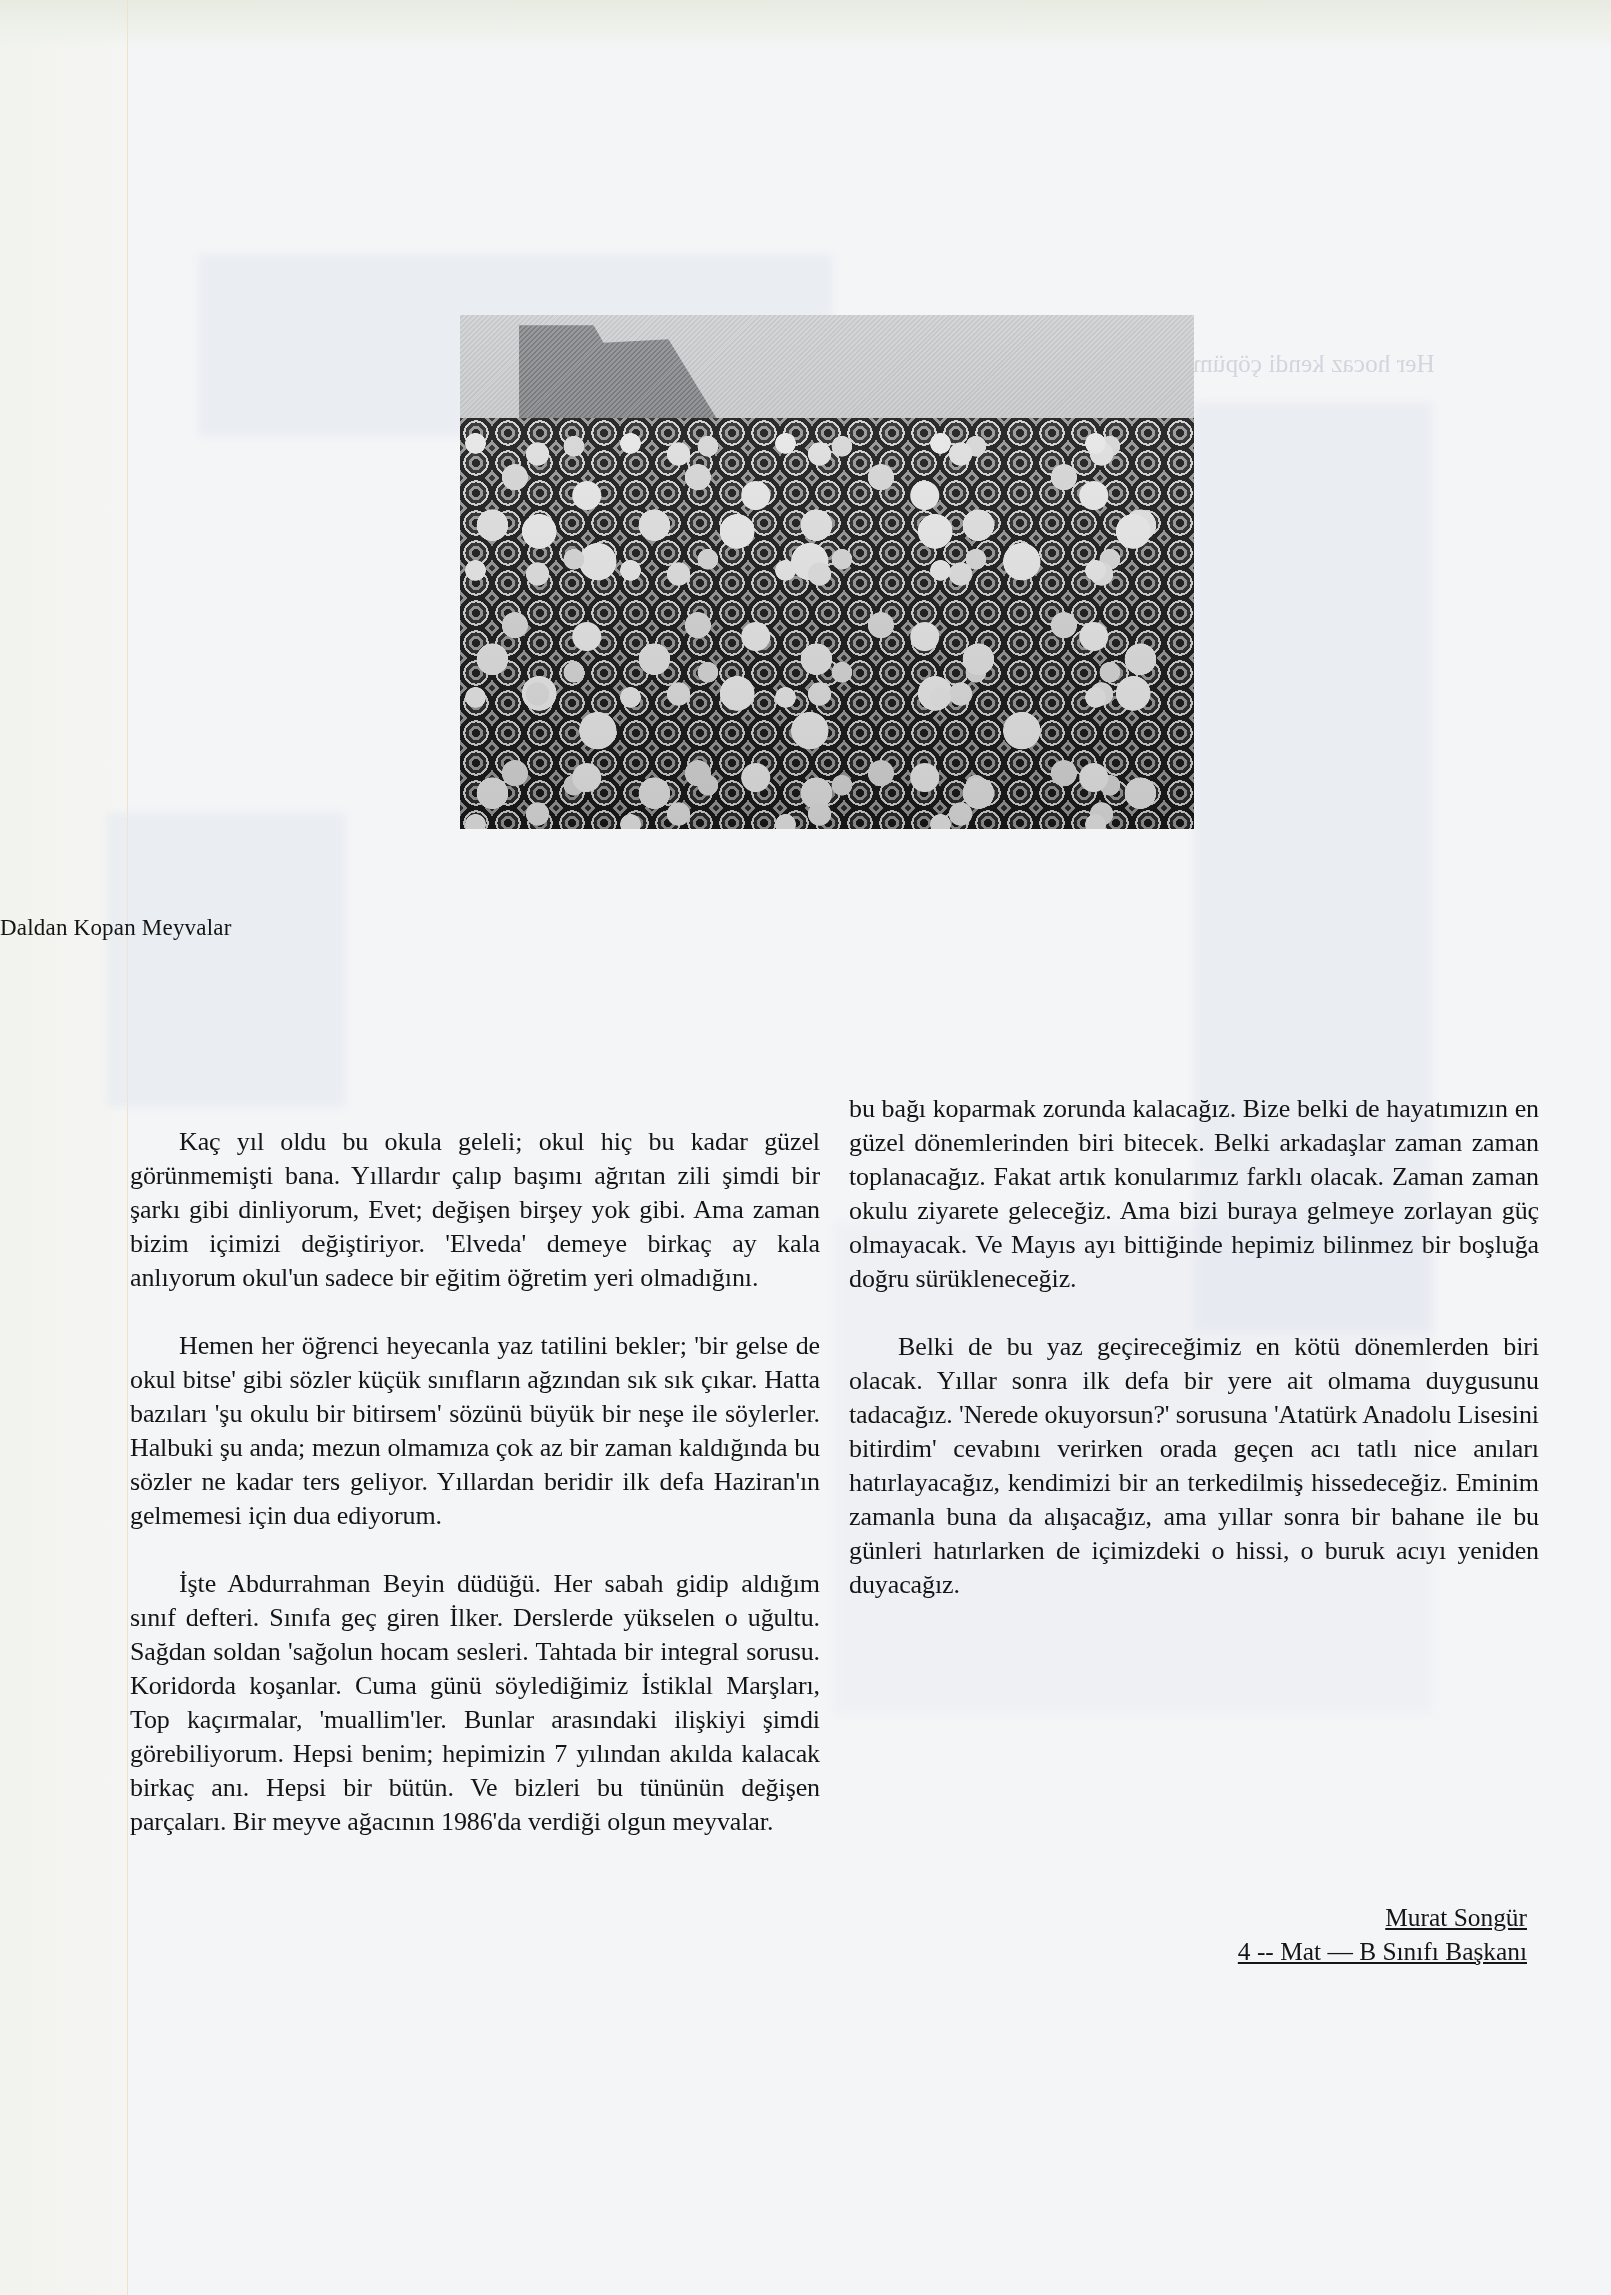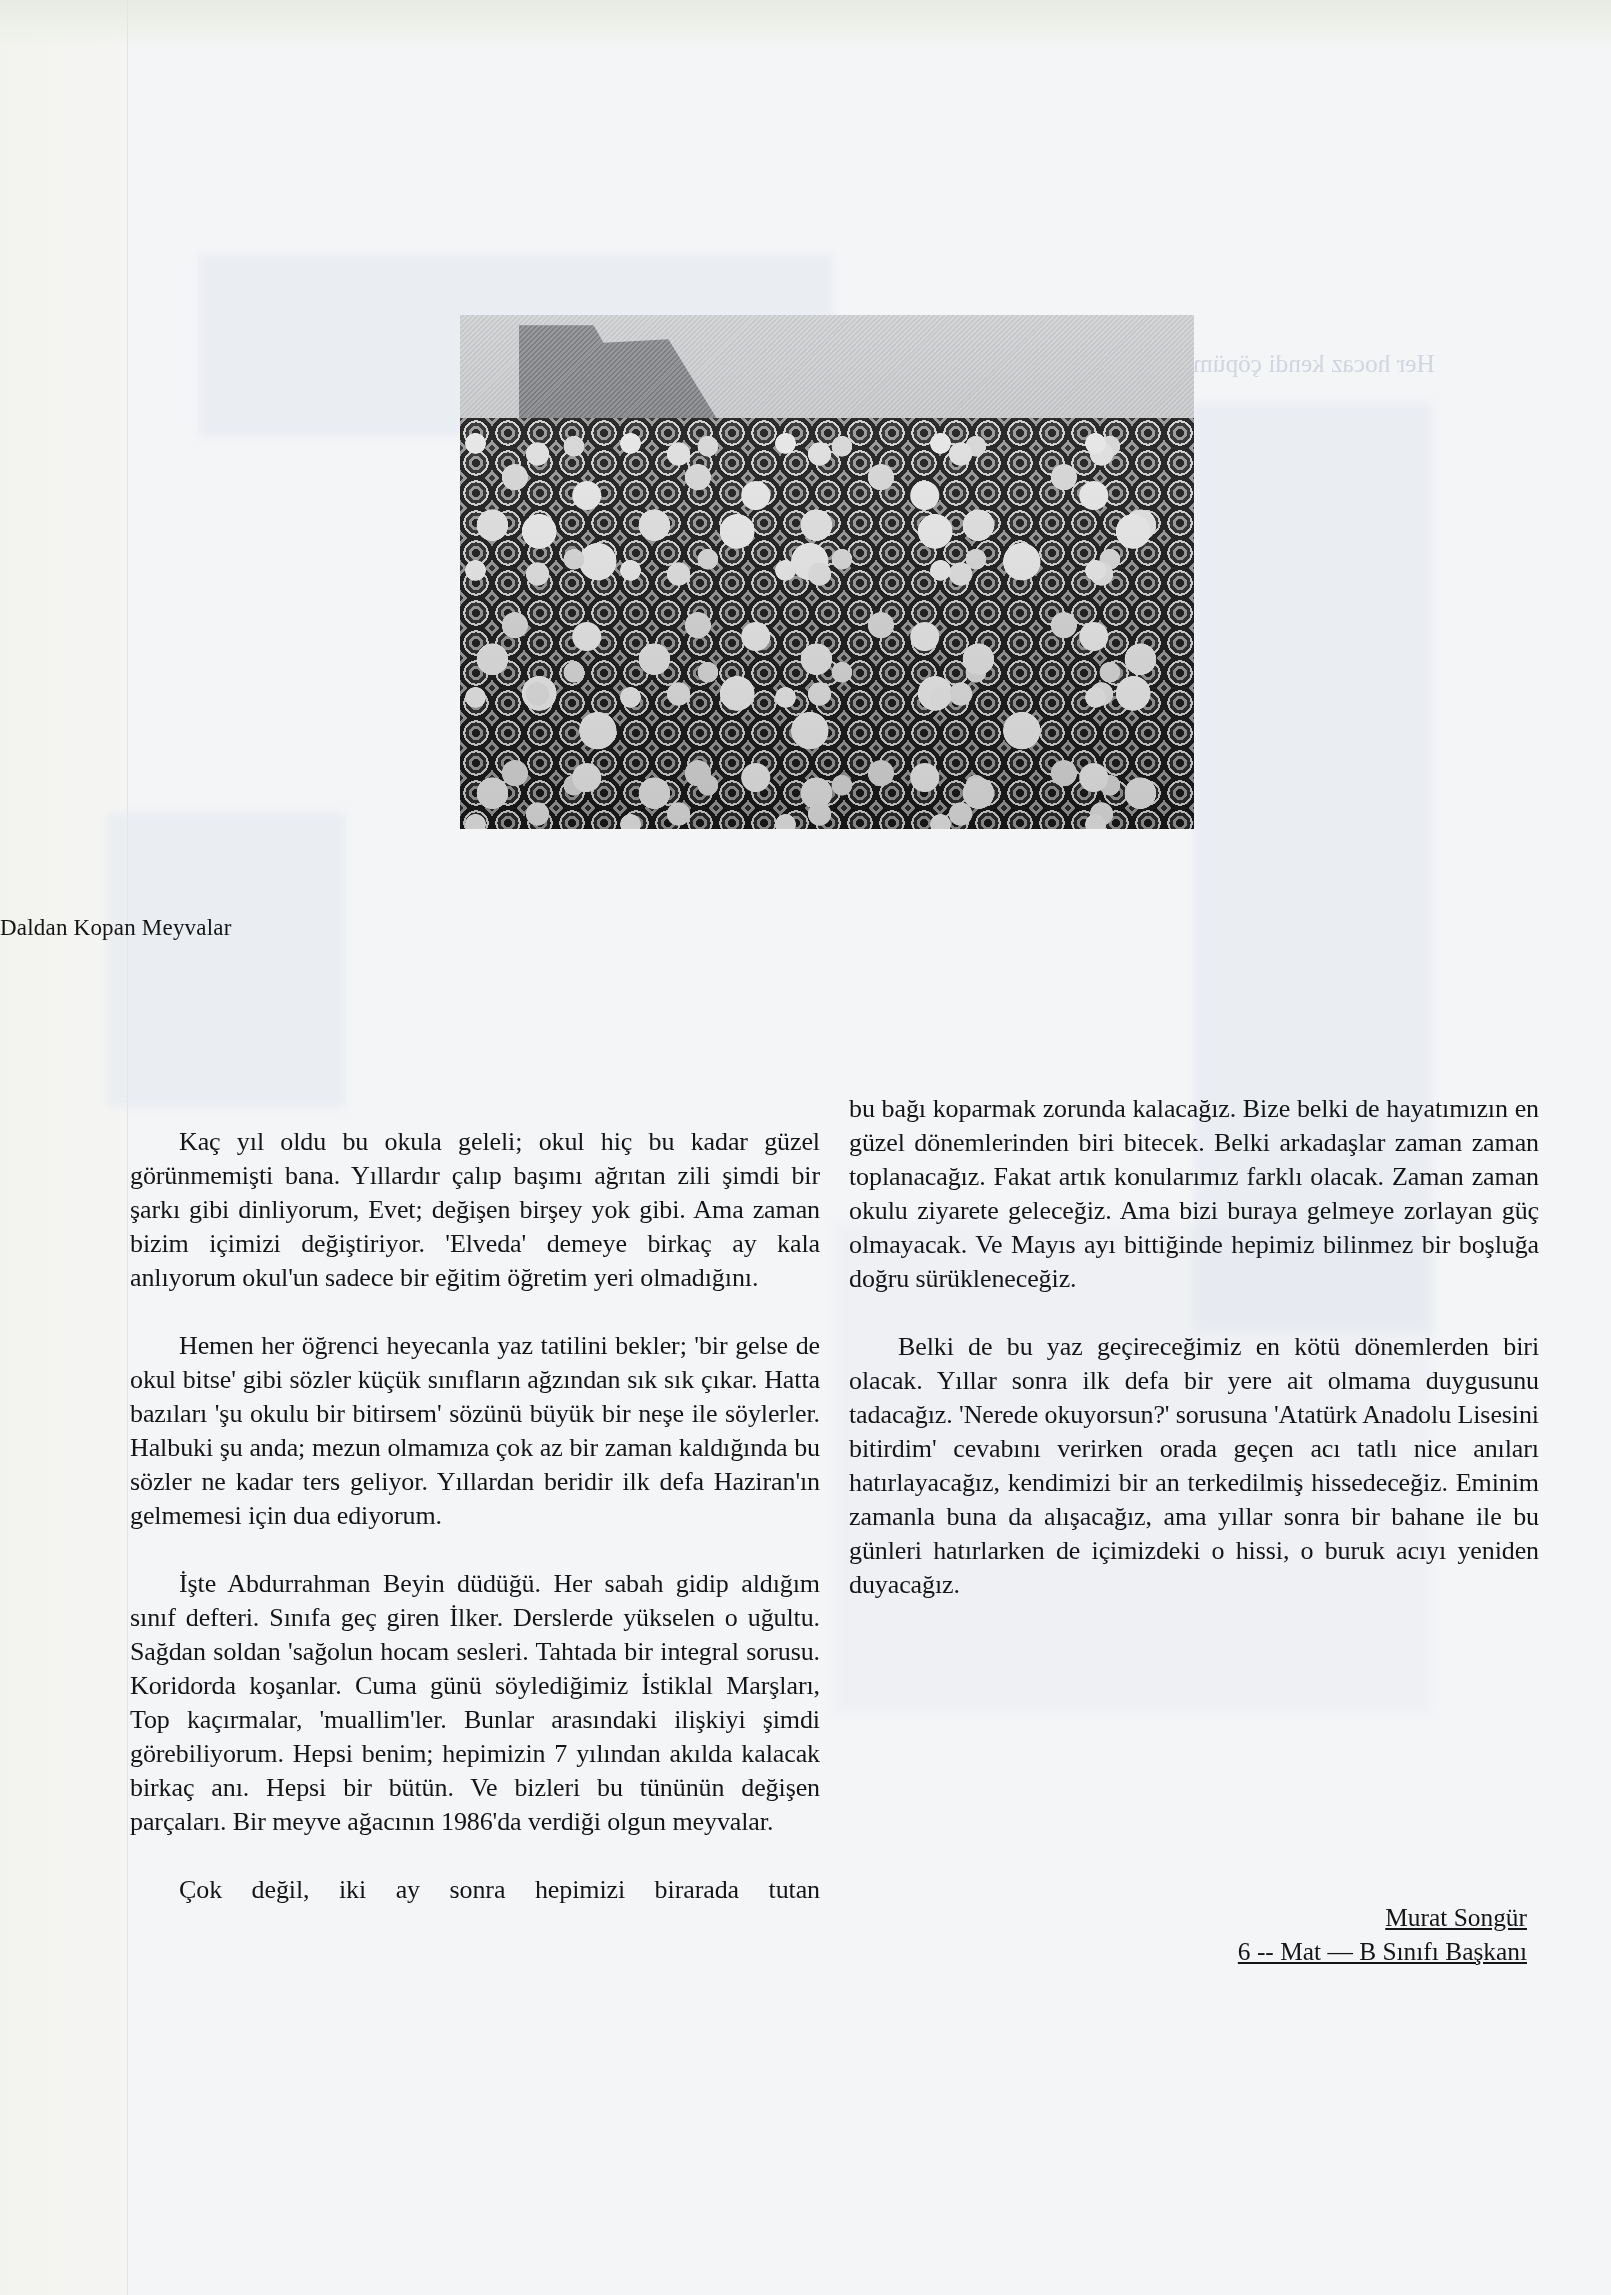--- a/index.html
+++ b/index.html
@@ -134,25 +134,24 @@
   <div class="crowd"></div>
   <div class="shade"></div>
 </div>
 
 <div class="caption">Daldan Kopan Meyvalar</div>
 
 <div class="column col-left">
   <p>Kaç yıl oldu bu okula geleli; okul hiç bu kadar güzel görünmemişti bana. Yıllardır çalıp başımı ağrıtan zili şimdi bir şarkı gibi dinliyorum, Evet; değişen birşey yok gibi. Ama zaman bizim içimizi değiştiriyor. 'Elveda' demeye birkaç ay kala anlıyorum okul'un sadece bir eğitim öğretim yeri olmadığını.</p>
   <p>Hemen her öğrenci heyecanla yaz tatilini bekler; 'bir gelse de okul bitse' gibi sözler küçük sınıfların ağzından sık sık çıkar. Hatta bazıları 'şu okulu bir bitirsem' sözünü büyük bir neşe ile söylerler. Halbuki şu anda; mezun olmamıza çok az bir zaman kaldığında bu sözler ne kadar ters geliyor. Yıllardan beridir ilk defa Haziran'ın gelmemesi için dua ediyorum.</p>
   <p>İşte Abdurrahman Beyin düdüğü. Her sabah gidip aldığım sınıf defteri. Sınıfa geç giren İlker. Derslerde yükselen o uğultu. Sağdan soldan 'sağolun hocam sesleri. Tahtada bir integral sorusu. Koridorda koşanlar. Cuma günü söylediğimiz İstiklal Marşları, Top kaçır­malar, 'muallim'ler. Bunlar arasındaki ilişkiyi şimdi görebiliyorum. Hepsi benim; hepimizin 7 yılından akılda kalacak birkaç anı. Hepsi bir bütün. Ve bizleri bu tününün değişen parçaları. Bir meyve ağacının 1986'da verdiği olgun meyvalar.</p>
-  <p style="text-align:justify; text-align-last:justify;">Çok değil, iki ay sonra hepimizi birarada tutan</p>
 </div>
 
 <div class="column col-right">
   <p class="cont">bu bağı koparmak zorunda kalacağız. Bize belki de hayatımızın en güzel dönemlerinden biri bitecek. Belki arkadaşlar zaman zaman toplanacağız. Fakat artık konularımız farklı olacak. Zaman zaman okulu ziyarete geleceğiz. Ama bizi buraya gelmeye zorlayan güç olma­yacak. Ve Mayıs ayı bittiğinde hepimiz bilinmez bir boşluğa doğru sürükleneceğiz.</p>
   <p>Belki de bu yaz geçireceğimiz en kötü dönemler­den biri olacak. Yıllar sonra ilk defa bir yere ait olmama duygusunu tadacağız. 'Nerede okuyorsun?' sorusuna 'Atatürk Anadolu Lisesini bitirdim' cevabını verirken orada geçen acı tatlı nice anıları hatırlayacağız, ken­dimizi bir an terkedilmiş hissedeceğiz. Eminim zamanla buna da alışacağız, ama yıllar sonra bir bahane ile bu günleri hatırlarken de içimizdeki o hissi, o buruk acıyı yeniden duyacağız.</p>
 </div>
 
 <div class="signature">
   <div>Murat Songür</div>
-  <div>6 -- Mat — B Sınıfı Başkanı</div>
+  <div>4 -- Mat — B Sınıfı Başkanı</div>
 </div>
 
 
 </body></html>

